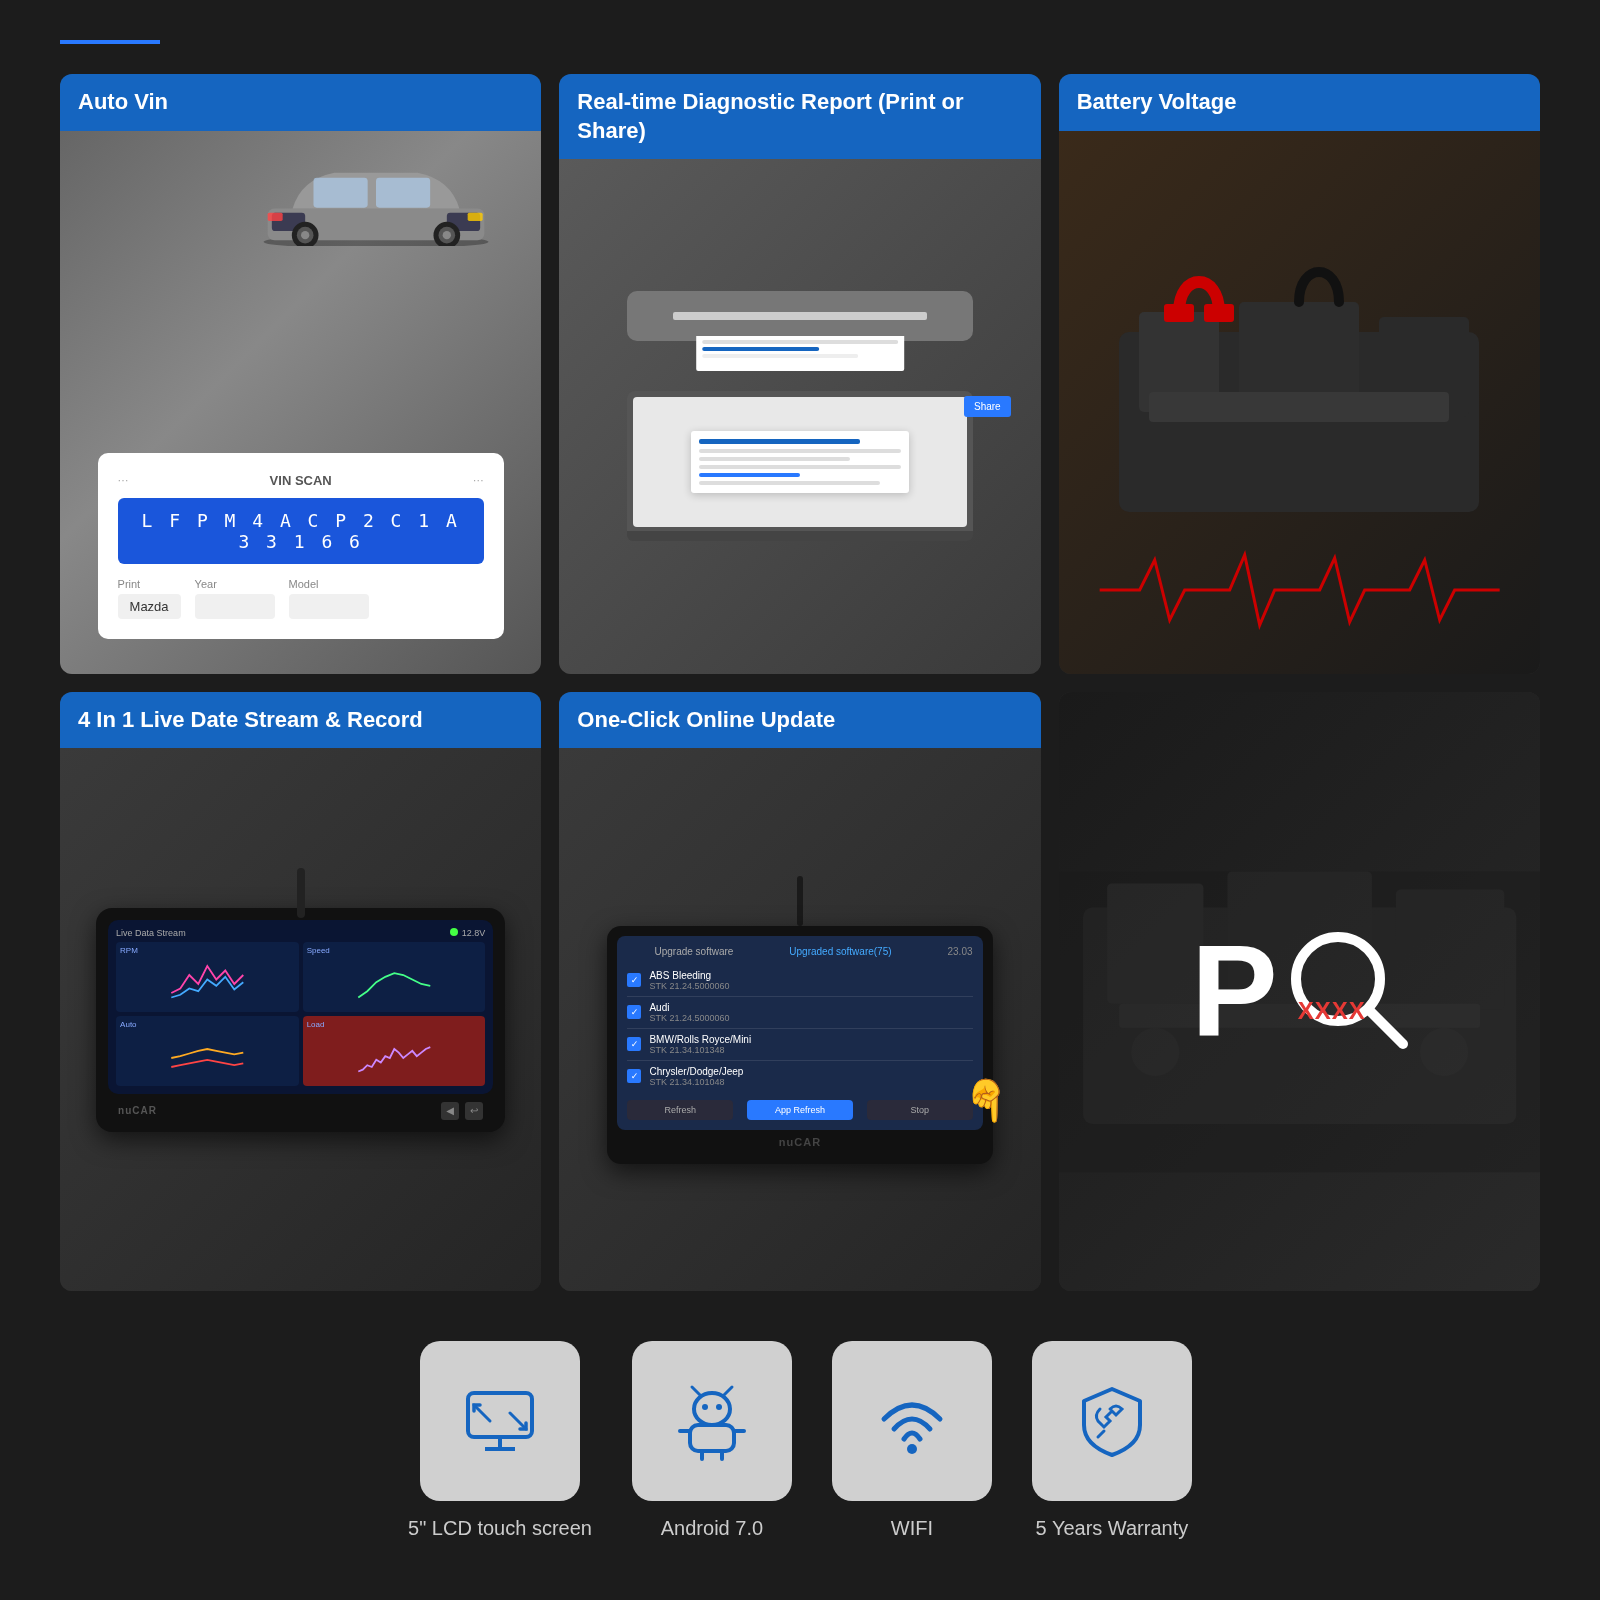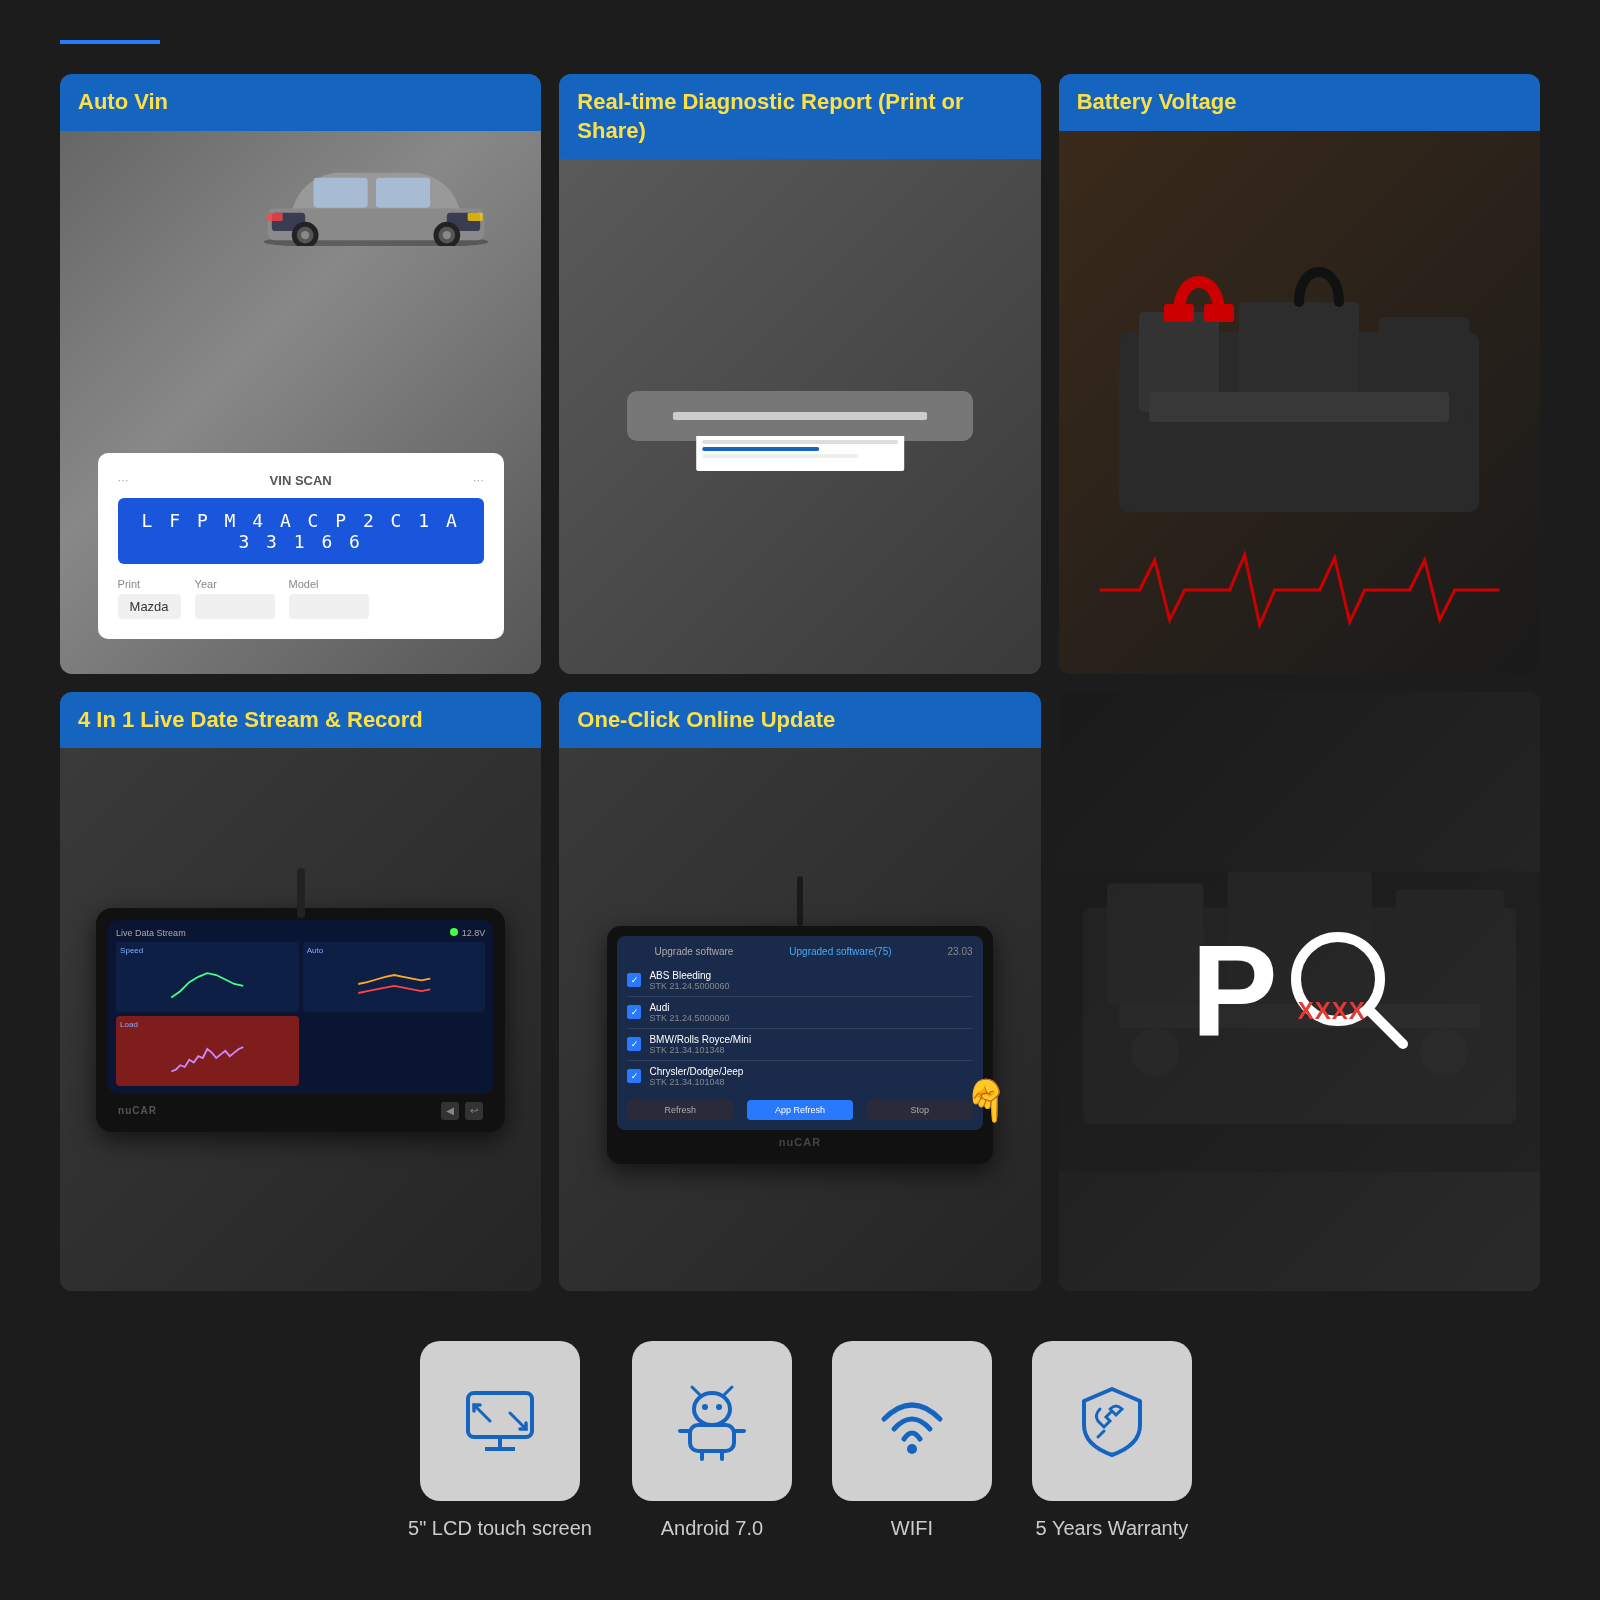--- a/index.html
+++ b/index.html
@@ -41,21 +41,21 @@
       background: #2a2a2a;
       border-radius: 12px;
       overflow: hidden;
       position: relative;
       display: flex;
       flex-direction: column;
     }
 
     .feature-label {
       background: #1565c0;
-      color: #fde047;
+      color: #ffffff;
       font-size: 22px;
       font-weight: bold;
       padding: 14px 18px;
       line-height: 1.3;
       z-index: 2;
     }
 
     .feature-image {
       flex: 1;
       display: flex;
@@ -227,20 +227,37 @@
         <div style="width:75%;background:#777;border-radius:10px;padding:10px 14px;display:flex;align-items:center;justify-content:center;position:relative;min-height:50px;">
           <div style="width:80%;height:8px;background:#ccc;border-radius:2px;"></div>
 
           <div style="position:absolute;bottom:-30px;left:50%;transform:translateX(-50%);width:60%;background:white;height:35px;border-radius:0 0 2px 2px;padding:4px 6px;">
             <div style="height:4px;background:#ddd;border-radius:2px;margin-bottom:3px;"></div>
             <div style="height:4px;background:#1565c0;border-radius:2px;width:60%;margin-bottom:3px;"></div>
             <div style="height:4px;background:#eee;border-radius:2px;width:80%;"></div>
           </div>
         </div>
 
+        <div style="width:75%;margin-top:40px;">
+          <div style="background:#555;border-radius:8px 8px 0 0;padding:6px 6px 4px;">
+            <div style="background:#e8e8e8;border-radius:4px;height:130px;overflow:hidden;display:flex;align-items:center;justify-content:center;">
+
+              <div style="width:65%;background:white;padding:8px;border-radius:3px;box-shadow:0 2px 8px rgba(0,0,0,0.2);">
+                <div style="height:5px;background:#1565c0;border-radius:2px;margin-bottom:5px;width:80%;"></div>
+                <div style="height:4px;background:#ddd;border-radius:2px;margin-bottom:4px;"></div>
+                <div style="height:4px;background:#ddd;border-radius:2px;margin-bottom:4px;width:75%;"></div>
+                <div style="height:4px;background:#ddd;border-radius:2px;margin-bottom:4px;"></div>
+                <div style="height:4px;background:#2979ff;border-radius:2px;margin-bottom:4px;width:50%;"></div>
+                <div style="height:4px;background:#ddd;border-radius:2px;width:90%;"></div>
+              </div>
+              <div style="position:absolute;right:30px;top:50%;transform:translateY(-20px);background:#2979ff;color:white;font-size:10px;padding:5px 10px;border-radius:3px;">Share</div>
+            </div>
+          </div>
+          <div style="background:#444;height:10px;border-radius:0 0 6px 6px;"></div>
+        </div>
       </div>
     </div>
 
     <div class="feature-card">
       <div class="feature-label">Battery Voltage</div>
       <div class="feature-image scene-engine" style="background:linear-gradient(135deg,#3a2a1a,#1a1a1a);position:relative;overflow:hidden;min-height:280px;">
 
         <div style="position:absolute;inset:0;display:flex;align-items:center;justify-content:center;">
           <svg viewBox="0 0 400 300" width="400" height="300">
 
@@ -279,20 +296,27 @@
             <div style="display:flex;justify-content:space-between;align-items:center;margin-bottom:4px;">
               <div style="color:#aaa;font-size:9px;">Live Data Stream</div>
               <div style="display:flex;gap:4px;">
                 <div style="width:8px;height:8px;background:#44ff44;border-radius:50%;"></div>
                 <div style="color:#aaa;font-size:9px;">12.8V</div>
               </div>
             </div>
 
             <div style="display:grid;grid-template-columns:1fr 1fr;gap:4px;">
 
+              <div style="background:#0d1f44;border-radius:4px;padding:4px;height:70px;position:relative;overflow:hidden;">
+                <div style="color:#88aaff;font-size:8px;margin-bottom:2px;">RPM</div>
+                <svg viewBox="0 0 80 50" width="100%" height="45">
+                  <polyline points="0,40 10,35 20,20 30,30 40,10 50,25 60,15 70,30 80,20" stroke="#ff44aa" stroke-width="2" fill="none"></polyline>
+                  <polyline points="0,45 10,42 20,35 30,38 40,25 50,32 60,22 70,36 80,28" stroke="#44aaff" stroke-width="2" fill="none"></polyline>
+                </svg>
+              </div>
 
               <div style="background:#0d1f44;border-radius:4px;padding:4px;height:70px;position:relative;overflow:hidden;">
                 <div style="color:#88aaff;font-size:8px;margin-bottom:2px;">Speed</div>
                 <svg viewBox="0 0 80 50" width="100%" height="45">
                   <polyline points="0,45 10,38 20,28 30,22 40,18 50,20 60,25 70,30 80,32" stroke="#44ff88" stroke-width="2" fill="none"></polyline>
                 </svg>
               </div>
 
               <div style="background:#0d1f44;border-radius:4px;padding:4px;height:70px;position:relative;overflow:hidden;">
                 <div style="color:#88aaff;font-size:8px;margin-bottom:2px;">Auto</div>

